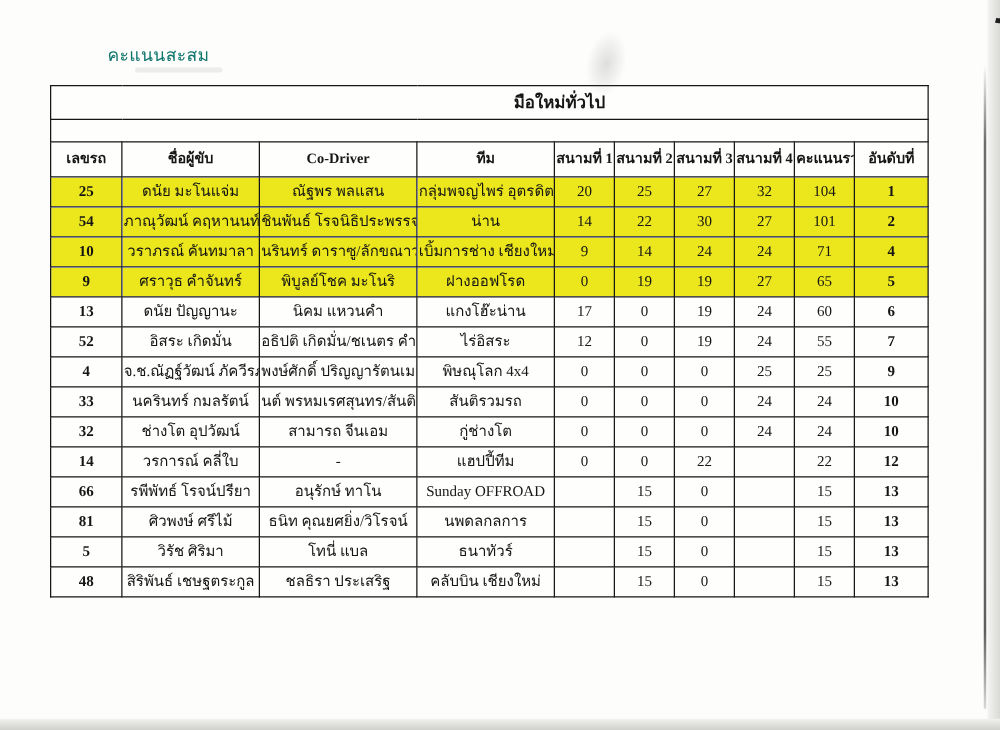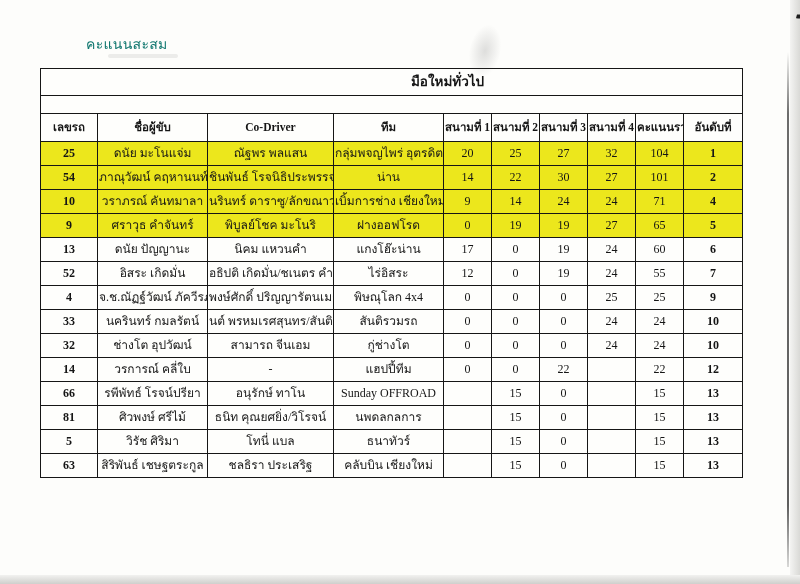--- a/index.html
+++ b/index.html
@@ -254,21 +254,21 @@
         <td>โทนี่ แบล</td>
         <td>ธนาทัวร์</td>
         <td></td>
         <td>15</td>
         <td>0</td>
         <td></td>
         <td>15</td>
         <td>13</td>
       </tr>
       <tr>
-        <td>63</td>
+        <td>48</td>
         <td>สิริพันธ์ เชษฐตระกูล</td>
         <td>ชลธิรา ประเสริฐ</td>
         <td>คลับบิน เชียงใหม่</td>
         <td></td>
         <td>15</td>
         <td>0</td>
         <td></td>
         <td>15</td>
         <td>13</td>
       </tr>

